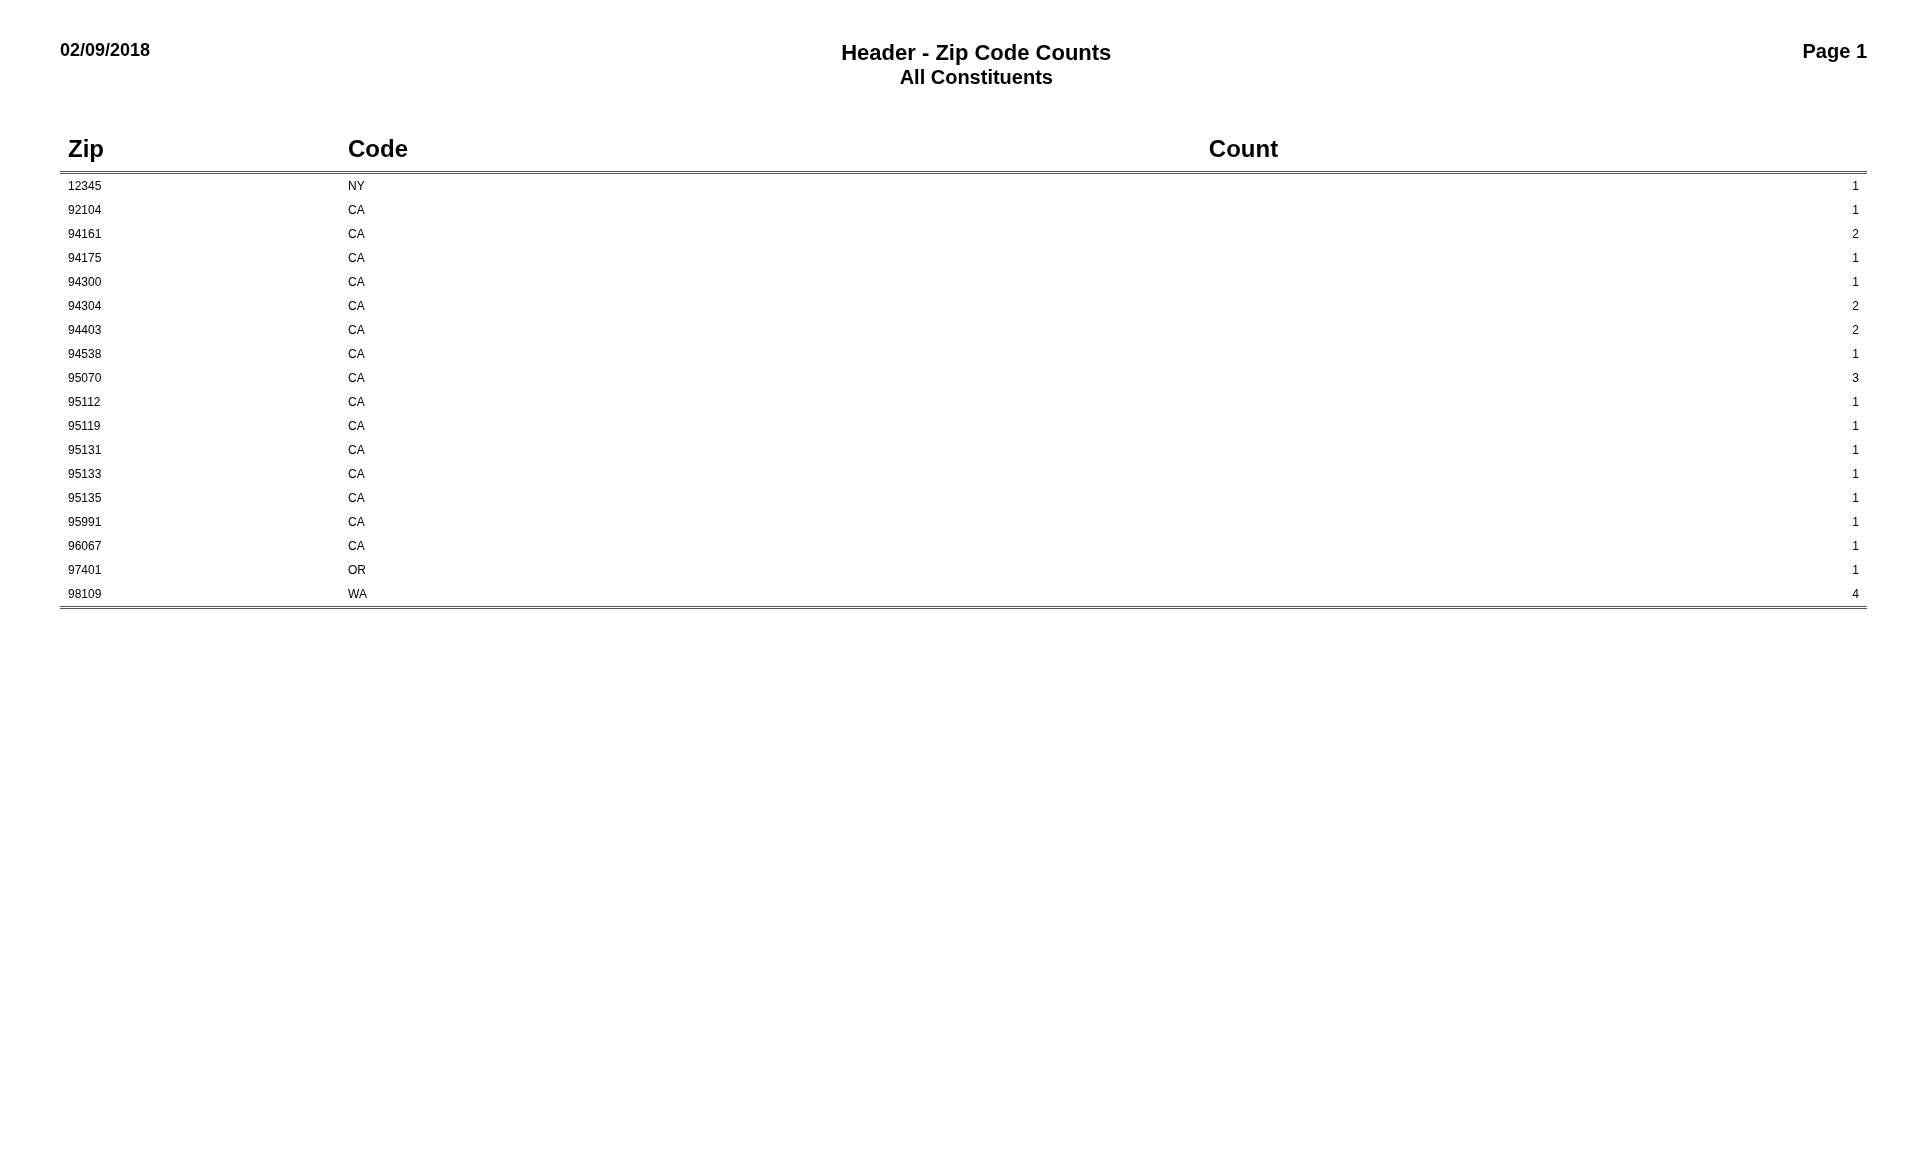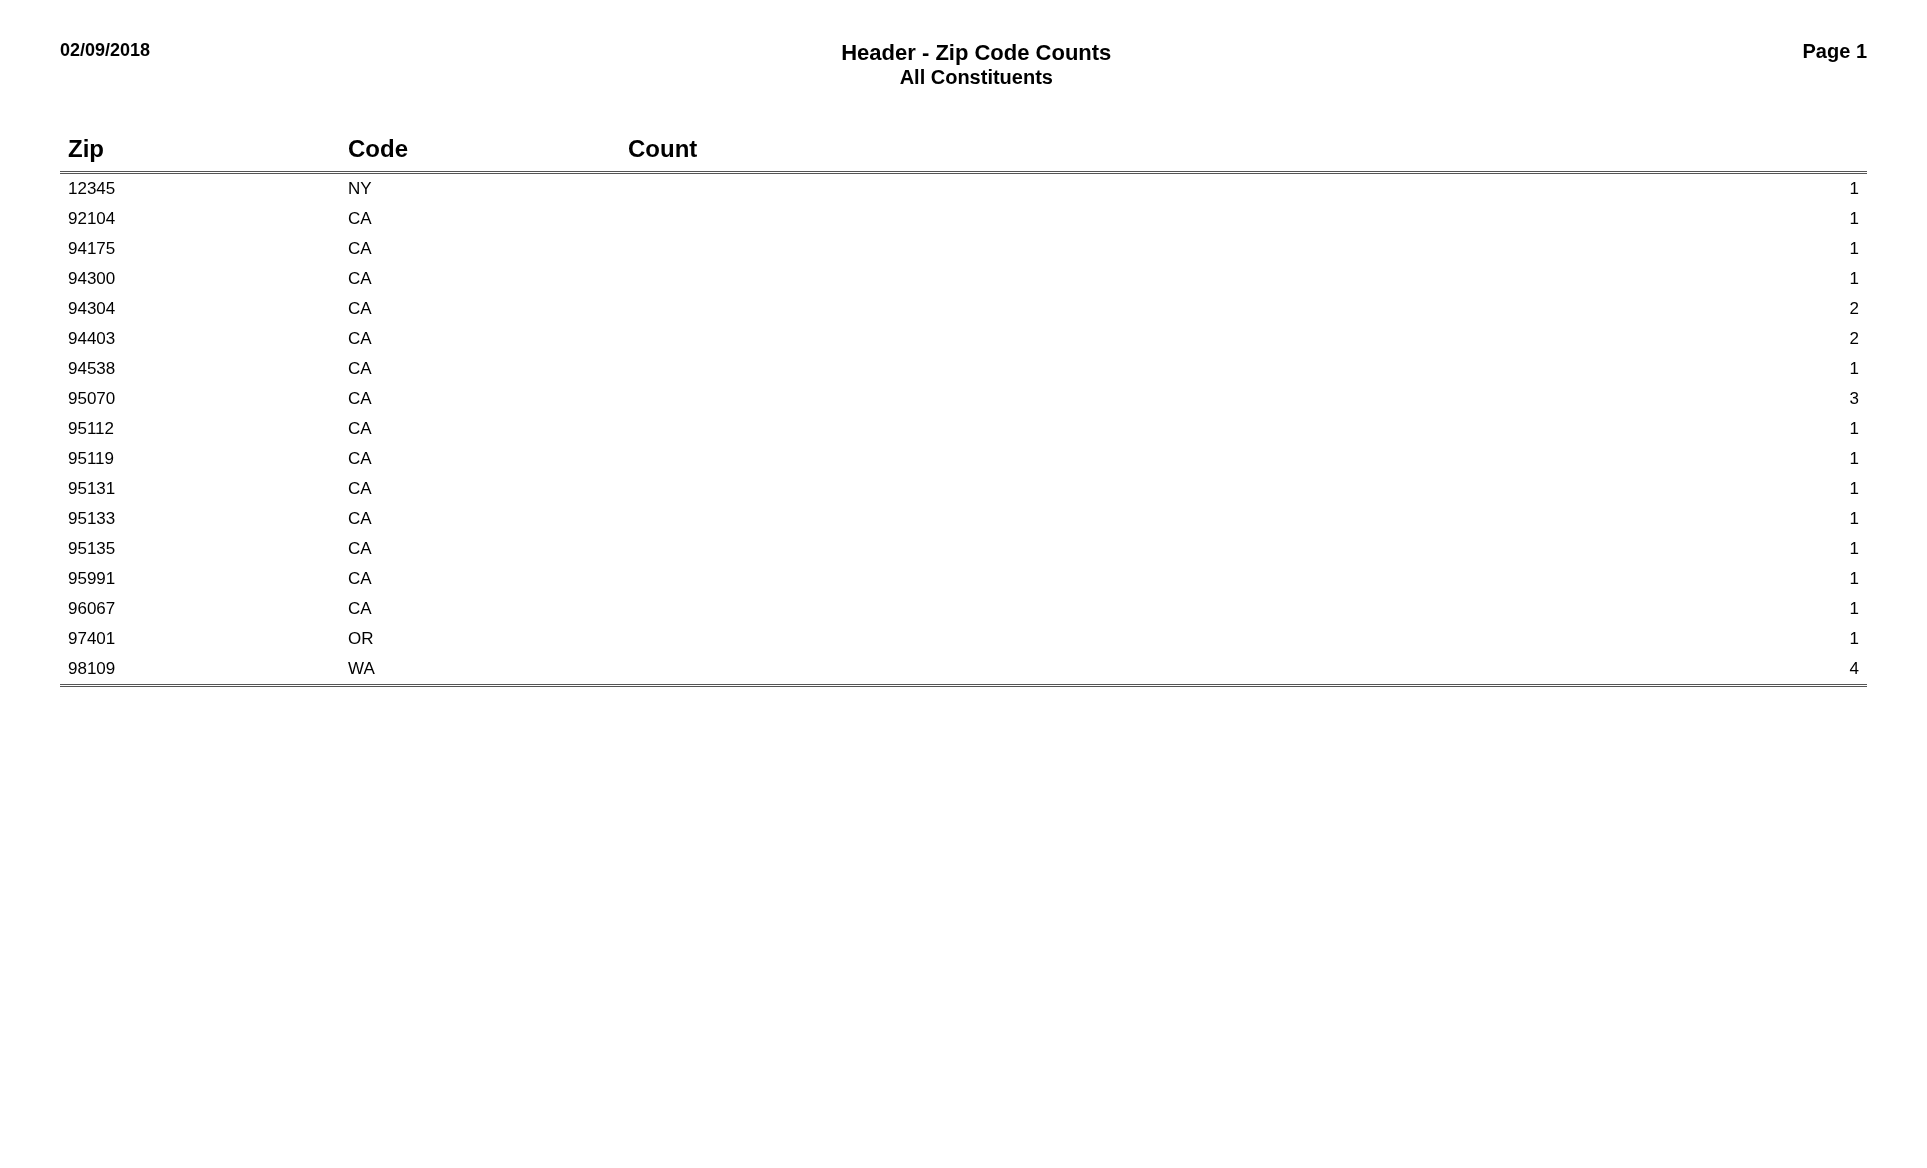--- a/index.html
+++ b/index.html
@@ -48,24 +48,24 @@
       margin-top: 20px;
     }
     .report-table thead tr th {
       font-weight: bold;
       font-size: 24px;
       padding: 6px 8px 8px 8px;
       border-bottom: 3px double #555;
       text-align: left;
     }
     .report-table thead tr th.col-count {
-      text-align: left;
+      text-align: center;
     }
     .report-table tbody tr td {
-      font-size: 17px;
+      font-size: 12px;
       padding: 5px 8px;
       text-align: left;
     }
     .report-table tbody tr td.col-count {
       text-align: right;
     }
     .col-zip {
       width: 280px;
     }
     .col-state {
@@ -111,20 +111,25 @@
         <td class="col-zip">12345</td>
         <td class="col-state">NY</td>
         <td class="col-count">1</td>
       </tr>
       <tr>
         <td class="col-zip">92104</td>
         <td class="col-state">CA</td>
         <td class="col-count">1</td>
       </tr>
       <tr>
+        <td class="col-zip">94161</td>
+        <td class="col-state">CA</td>
+        <td class="col-count">2</td>
+      </tr>
+      <tr>
         <td class="col-zip">94175</td>
         <td class="col-state">CA</td>
         <td class="col-count">1</td>
       </tr>
       <tr>
         <td class="col-zip">94300</td>
         <td class="col-state">CA</td>
         <td class="col-count">1</td>
       </tr>
       <tr>

